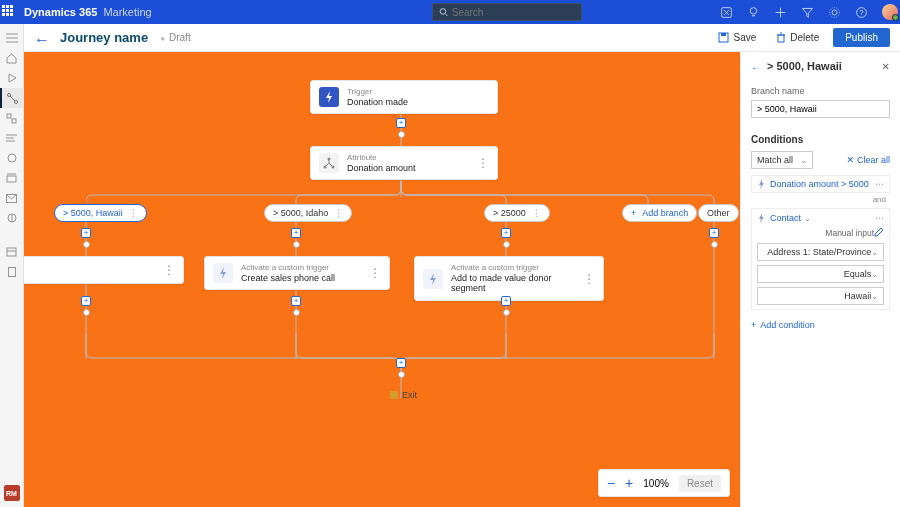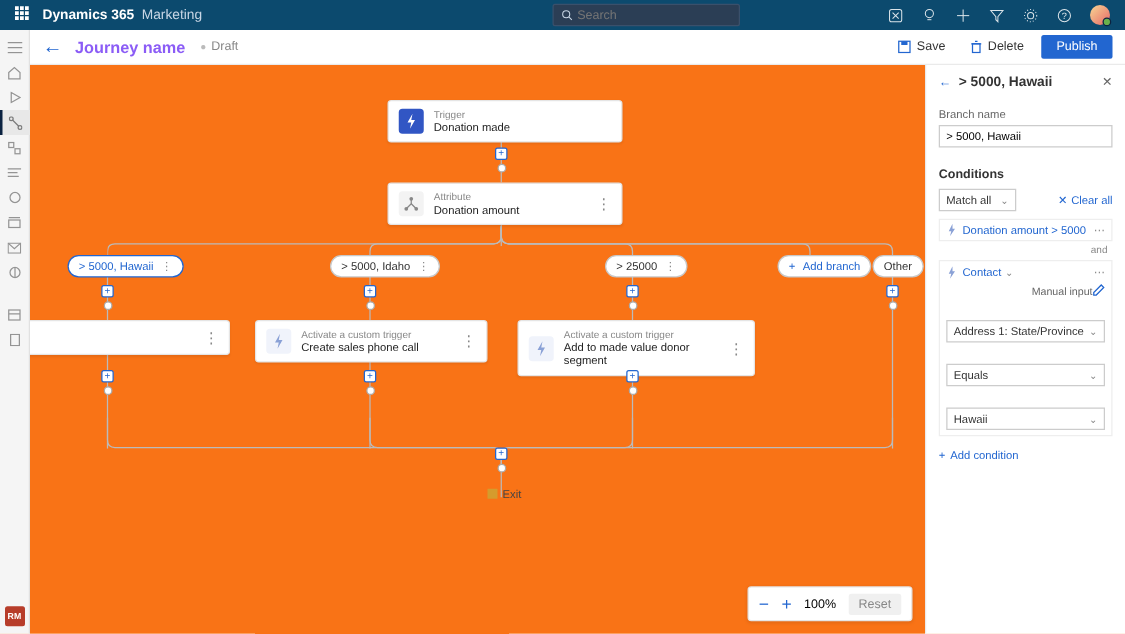--- a/index.html
+++ b/index.html
@@ -1,19 +1,19 @@
 <!DOCTYPE html>
 <html><head>
 <meta charset="utf-8">
 <style>
 * { box-sizing: border-box; margin: 0; padding: 0; font-family: "Segoe UI", -apple-system, sans-serif; }
 body { width: 900px; height: 507px; overflow: hidden; background: #fff; position: relative; }
 
 
-.topbar { height: 24px; background: #0c4a6e; display: flex; align-items: center; color: #fff; font-size: 11px; padding: 0 12px; }
+.topbar { height: 24px; background: #1d4ed8; display: flex; align-items: center; color: #fff; font-size: 11px; padding: 0 2px; }
 .topbar .grid-icon { width: 14px; height: 14px; display: grid; grid-template-columns: repeat(3,3px); grid-template-rows: repeat(3,3px); gap: 1px; margin-right: 8px; }
 .topbar .grid-icon span { background: #fff; }
 .topbar .brand { font-weight: 600; margin-right: 6px; }
 .topbar .module { color: #c8d6e5; }
 .topbar .search { margin-left: 280px; background: #2b3e55; border: 1px solid #3a506b; border-radius: 2px; height: 18px; width: 150px; display: flex; align-items: center; padding: 0 6px; }
 .topbar .search svg { margin-right: 4px; }
 .topbar .search input { background: transparent; border: none; color: #c8d6e5; font-size: 10px; width: 100%; outline: none; }
 .topbar .right { margin-left: auto; display: flex; align-items: center; gap: 14px; }
 .topbar .right .ic { width: 13px; height: 13px; opacity: .85; cursor: pointer; }
 .topbar .avatar { width: 16px; height: 16px; border-radius: 50%; background: linear-gradient(135deg, #f7d794, #e66767); position: relative; }
@@ -23,21 +23,21 @@
 .rail { position: absolute; left: 0; top: 24px; width: 24px; height: 483px; background: #f5f5f5; border-right: 1px solid #e1e1e1; display: flex; flex-direction: column; align-items: center; padding-top: 4px; gap: 0; }
 .rail .ritem { width: 24px; height: 20px; display: flex; align-items: center; justify-content: center; cursor: pointer; }
 .rail .ritem.sel { border-left: 2px solid #0b2241; background: #e8e8e8; }
 .rail .ritem svg { opacity: .6; }
 .rail .spacer { flex: 1; }
 .rail .rm { width: 16px; height: 16px; background: #b73d2a; color: #fff; font-size: 7px; font-weight: 600; display: flex; align-items: center; justify-content: center; border-radius: 2px; margin-bottom: 6px;}
 
 
 .cmdbar { position: absolute; left: 24px; top: 24px; right: 0; height: 28px; border-bottom: 1px solid #eaeaea; display: flex; align-items: center; padding: 0 10px; background: #fff; }
 .cmdbar .back { color: #2266d0; cursor: pointer; margin-right: 10px; }
-.cmdbar .title { font-size: 13px; font-weight: 600; color: #8b5cf6; }
+.cmdbar .title { font-size: 13px; font-weight: 600; color: #0c4a6e; }
 .cmdbar .draft { margin-left: 12px; font-size: 10px; color: #888; }
 .cmdbar .draft::before { content: "●"; color: #bbb; margin-right: 4px; font-size: 8px; }
 .cmdbar .actions { margin-left: auto; display: flex; align-items: center; gap: 8px; font-size: 10px; }
 .cmdbar .btn { display: flex; align-items: center; gap: 4px; padding: 3px 6px; cursor: pointer; color: #333; }
 .cmdbar .btn svg, .cmdbar .btn .ic { color: #2266d0; }
 .cmdbar .pubbtn { background: #2266d0; color: #fff; border-radius: 2px; padding: 4px 12px; }
 
 
 .canvas { position: absolute; left: 24px; top: 52px; right: 160px; bottom: 0; overflow: hidden; background: #f97316; }
 
@@ -81,21 +81,21 @@
 .panel .matchrow .clr { margin-left: auto; color: #2266d0; font-size: 9px; cursor: pointer; display: flex; align-items: center; gap: 3px;}
 .panel .condrow { display: flex; align-items: center; gap: 4px; border: 1px solid #eee; padding: 3px 5px; margin-top: 6px; font-size: 9px; }
 .panel .condrow .link { color: #2266d0; }
 .panel .condrow .cmore { margin-left: auto; color: #888; cursor: pointer;}
 .panel .and { text-align: right; font-size: 8px; color: #888; margin: 2px 4px;}
 .panel .group { border: 1px solid #eee; padding: 4px 5px; margin-top: 4px; }
 .panel .group .ghead { display: flex; align-items: center; font-size: 9px; color: #2266d0; }
 .panel .group .ghead .cmore { margin-left: auto; color: #888; }
 .panel .mi { font-size: 8.5px; color: #666; margin-top: 4px; display:flex; justify-content:flex-end; align-items:center;}
 .panel .mi .ed { color: #2266d0; cursor: pointer;}
-.panel .group .sel { margin-top: 17px; width: 100%; }
+.panel .group .sel { margin-top: 4px; width: 100%; justify-content: flex-end; }
 .panel .addc { color: #2266d0; font-size: 9px; margin-top: 10px; cursor: pointer; display: flex; align-items: center; gap: 4px;}
 .chev { font-size: 8px; color: #888; }
 </style>
 </head>
 <body>
 
 <div class="topbar">
   <div class="grid-icon">
       <span></span>
       <span></span>

